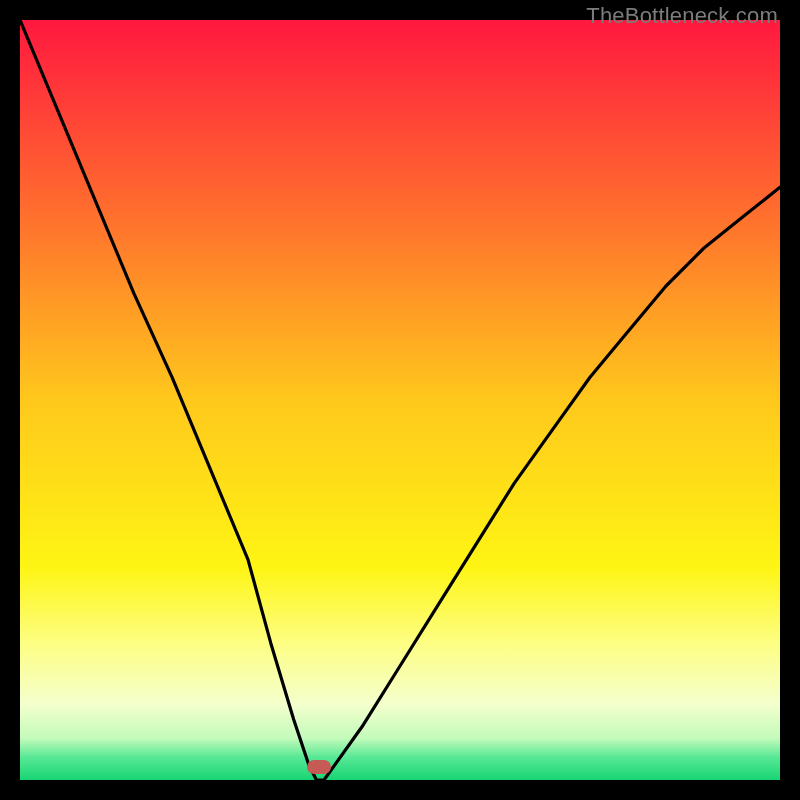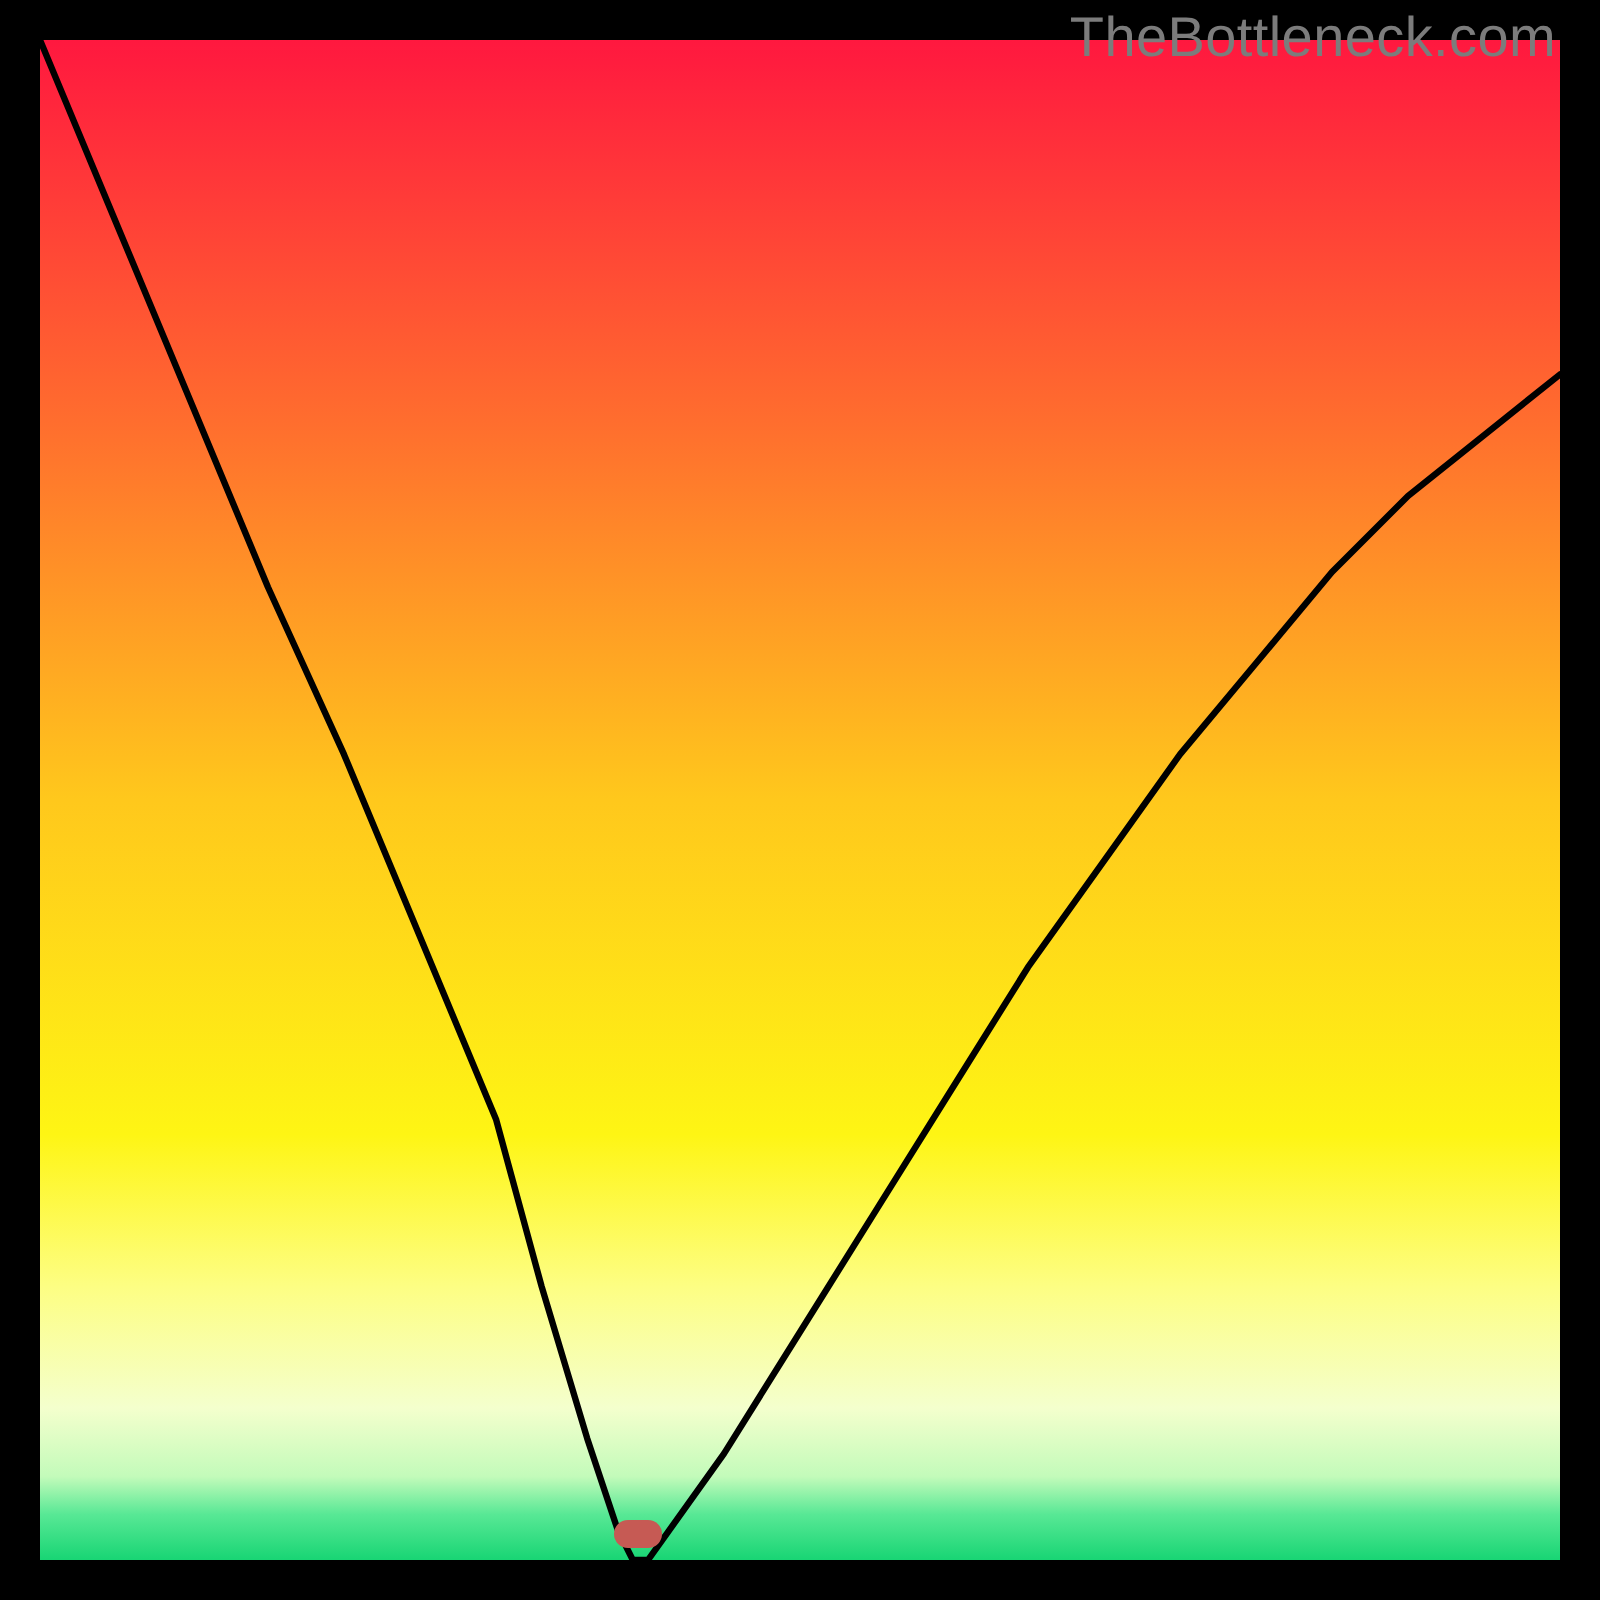--- a/index.html
+++ b/index.html
@@ -24,21 +24,21 @@
     left: 0;
     top: 0;
     width: 760px;
     height: 760px;
   }
   .watermark {
     position: absolute;
     top: 3px;
     right: 22px;
     color: #7c7c7c;
-    font-size: 28px;
+    font-size: 22px;
     font-weight: 400;
     letter-spacing: 0.2px;
     z-index: 10;
   }
   svg.curve {
     position: absolute;
     left: 0;
     top: 0;
     width: 760px;
     height: 760px;

